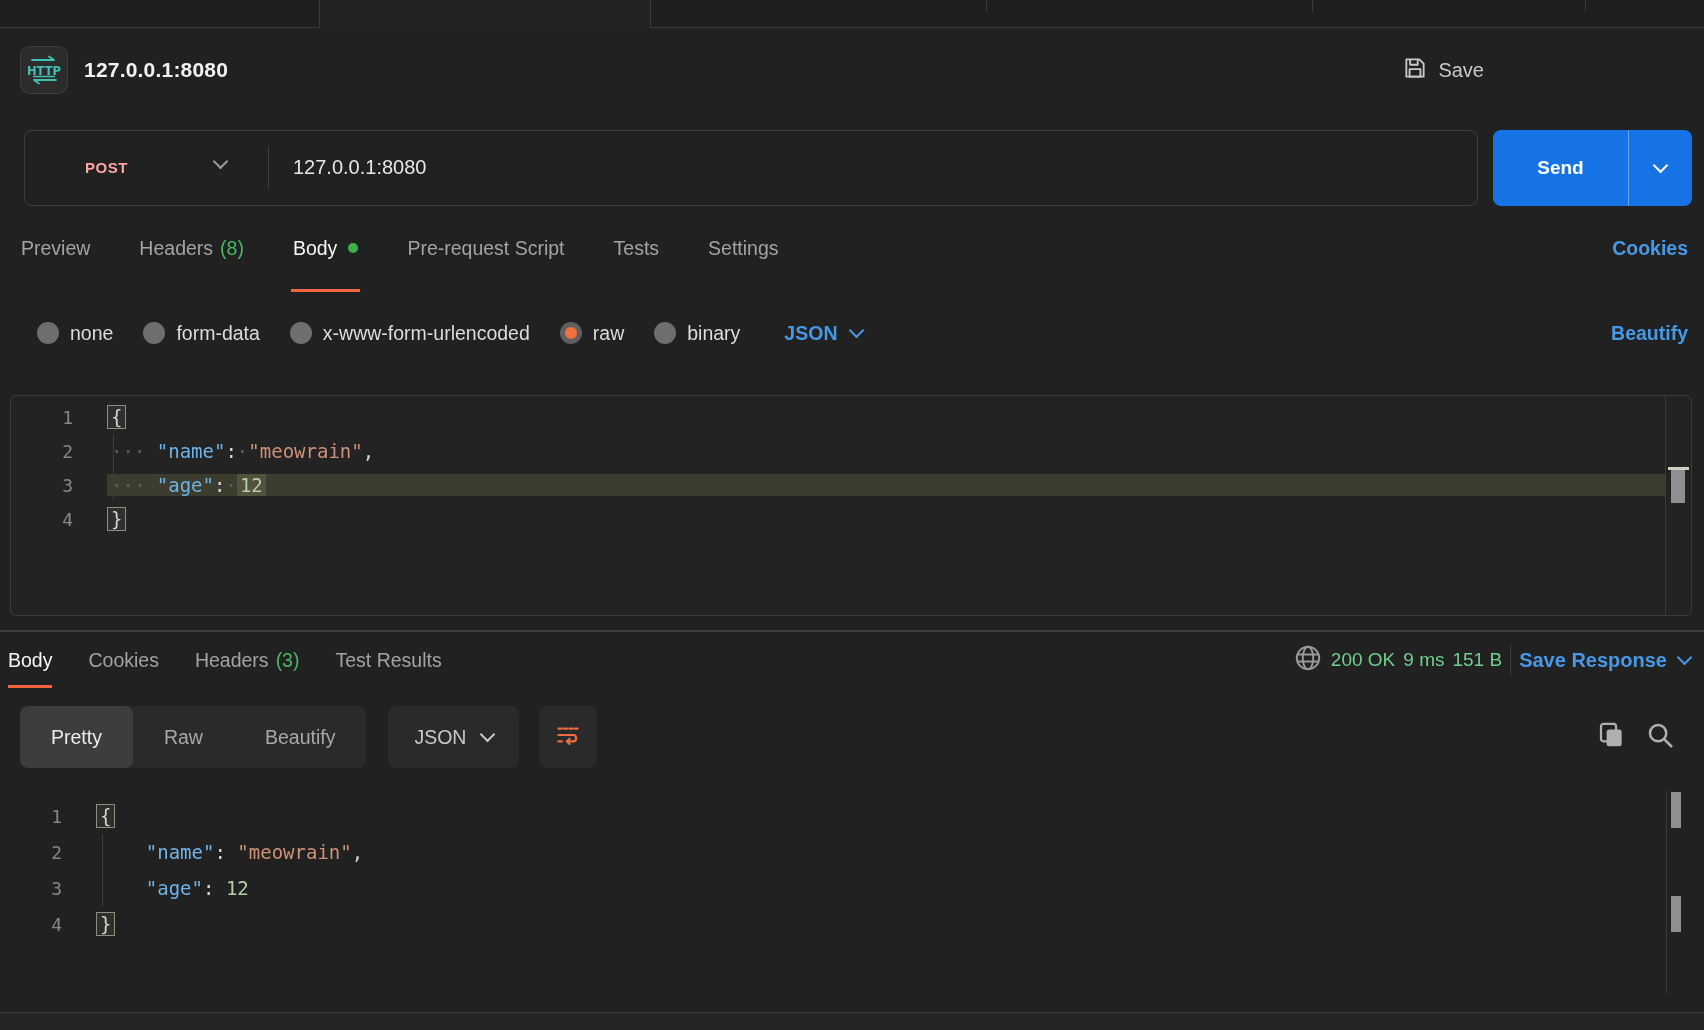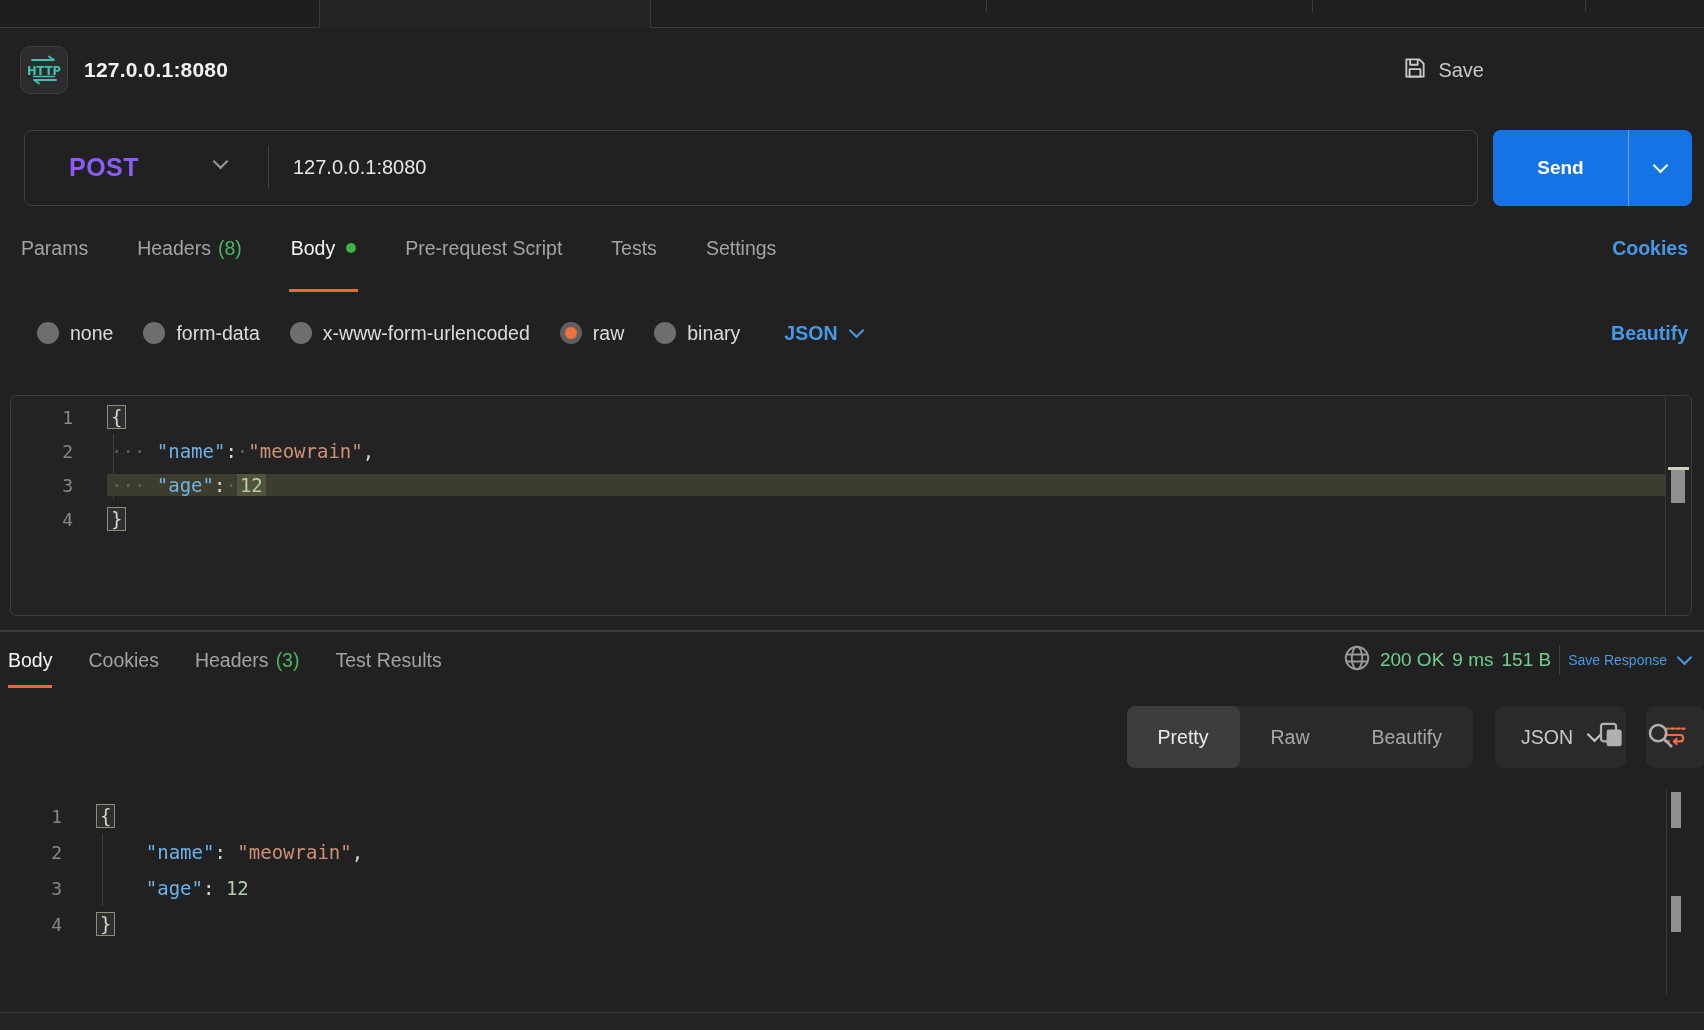--- a/index.html
+++ b/index.html
@@ -20,21 +20,21 @@
 
   
   .req-header { left:0; top:40px; width:1528px; height:60px; display:flex; align-items:center; }
   .http-icon { width:48px; height:48px; margin-left:20px; border-radius:10px; background:#2c2c2c; border:1px solid #3e3e3e;
                display:flex; align-items:center; justify-content:center; }
   .req-title { margin-left:16px; font-size:21px; font-weight:700; color:#f2f2f2; letter-spacing:.2px; }
   .save-btn { position:absolute; right:44px; top:0; height:60px; display:flex; align-items:center; gap:10px; color:#c9c9c9; font-size:20px; cursor:pointer; }
 
   
   .url-box { left:24px; top:130px; width:1454px; height:76px; border:1.5px solid #3f3f3f; border-radius:8px; }
-  .method { position:absolute; left:44px; top:0; height:73px; display:flex; align-items:center; font-size:25px; font-weight:700; letter-spacing:.5px; color:#8b5cf6; }
+  .method { position:absolute; left:60px; top:0; height:73px; display:flex; align-items:center; font-size:15px; font-weight:700; letter-spacing:.5px; color:#fca5a5; }
   .method-chev { position:absolute; left:190px; top:31px; color:#9a9a9a; }
   .url-divider { position:absolute; left:243px; top:15px; height:43px; width:1px; background:#3f3f3f; }
   .url-text { position:absolute; left:268px; top:0; height:73px; display:flex; align-items:center; font-size:20px; color:#e6e6e6; }
   .send-btn { left:1493px; top:130px; width:199px; height:76px; background:#1673e6; border-radius:8px; display:flex; cursor:pointer; }
   .send-main { width:135px; height:100%; display:flex; align-items:center; justify-content:center; font-size:19px; font-weight:700; color:#fff; }
   .send-chev-part { width:64px; height:100%; border-left:1px solid rgba(255,255,255,.35); display:flex; align-items:center; justify-content:center; color:#fff; }
 
   
   .req-tabs { left:0; top:222px; width:1704px; height:70px; display:flex; gap:49px; padding-left:21px; }
   .req-tab { position:relative; display:flex; align-items:center; padding-bottom:18px; font-size:19.5px; color:#a3a3a3; cursor:pointer; }
@@ -82,24 +82,24 @@
 
   
   .res-header { left:0; top:632px; width:1704px; height:56px; display:flex; align-items:center; gap:36px; padding-left:8px; }
   .res-tab { position:relative; height:56px; display:flex; align-items:center; font-size:19.5px; color:#a3a3a3; cursor:pointer; }
   .res-tab .cnt { color:#49b664; margin-left:7px; }
   .res-tab.active { color:#f5f5f5; }
   .res-tab.active::after { content:""; position:absolute; left:0; right:0; bottom:0; height:3px; background:#f0653d; }
   .res-meta { position:absolute; right:14px; top:0; height:56px; display:flex; align-items:center; gap:8px; }
   .meta-green { color:#70cf8e; font-size:19px; }
   .meta-divider { width:1px; height:30px; background:#3f3f3f; }
-  .save-response { display:flex; align-items:center; gap:12px; color:#4799e8; font-size:14px; font-weight:400; cursor:pointer; }
-
-  
-  .view-bar { left:0; top:706px; width:1704px; height:62px; display:flex; align-items:center; padding-left:8px;justify-content:flex-end; }
+  .save-response { display:flex; align-items:center; gap:12px; color:#4799e8; font-size:20px; font-weight:700; cursor:pointer; }
+
+  
+  .view-bar { left:0; top:706px; width:1704px; height:62px; display:flex; align-items:center; padding-left:20px; }
   .seg-control { display:flex; height:62px; background:#2a2a2a; border-radius:8px; overflow:hidden; }
   .seg { padding:0 31px; display:flex; align-items:center; font-size:19.5px; color:#a8a8a8; cursor:pointer; }
   .seg.active { background:#3d3d3d; color:#ececec; border-radius:8px; }
   .res-lang { margin-left:22px; height:62px; background:#2a2a2a; border-radius:8px; padding:0 26px; display:flex; align-items:center; gap:16px; font-size:19.5px; color:#c8c8c8; cursor:pointer; }
   .wrap-btn { margin-left:20px; width:58px; height:62px; background:#2a2a2a; border-radius:8px; display:flex; align-items:center; justify-content:center; cursor:pointer; }
   .res-actions { position:absolute; right:29px; top:0; height:62px; display:flex; align-items:center; gap:19px; }
 
   
   .res-code-wrap { left:0; top:790px; width:1704px; height:204px; }
   .res-code-area { position:absolute; left:0; right:38px; top:8px; }
@@ -159,21 +159,21 @@
 </div>
 <div class="abs send-btn">
   <div class="send-main">Send</div>
   <div class="send-chev-part">
     <span class="chev"></span>
   </div>
 </div>
 
 <div class="abs req-tabs">
   <div class="req-tab">
-      <span>Params</span>
+      <span>Preview</span>
     </div>
   <div class="req-tab">
       <span>Headers</span>
       <span class="cnt">(8)</span>
     </div>
   <div class="req-tab active">
       <span>Body</span>
       <span class="body-dot"></span>
     </div>
   <div class="req-tab">

